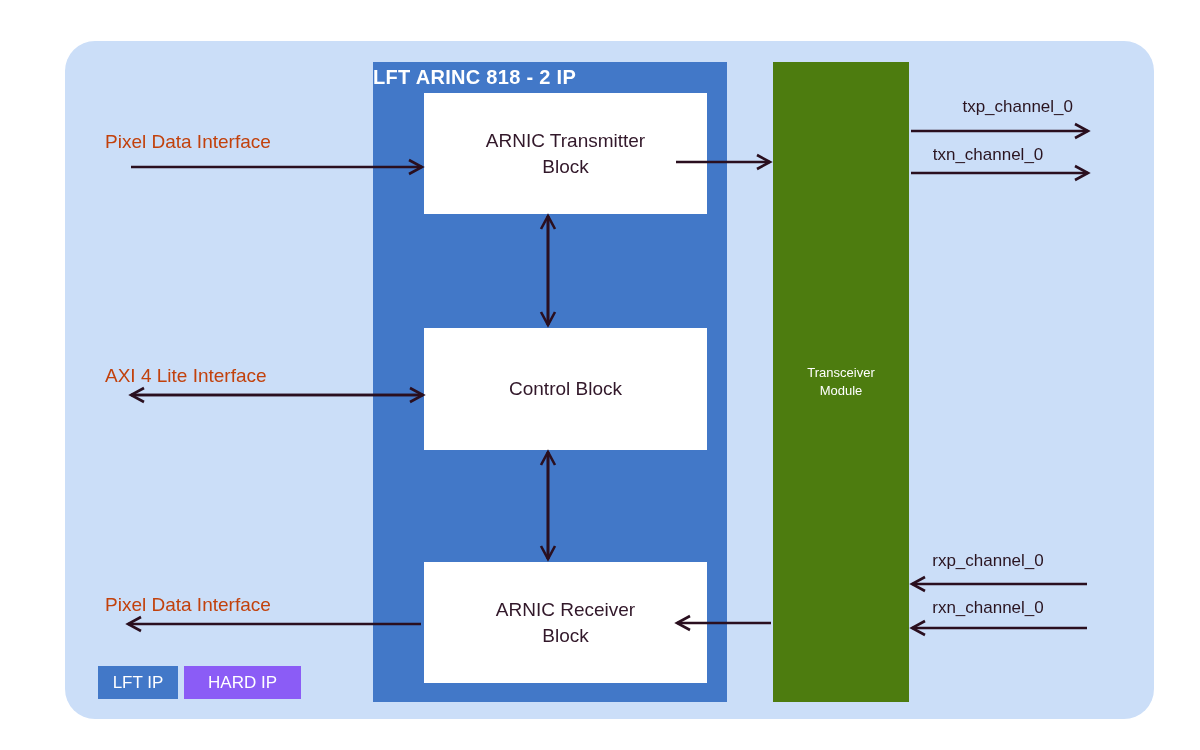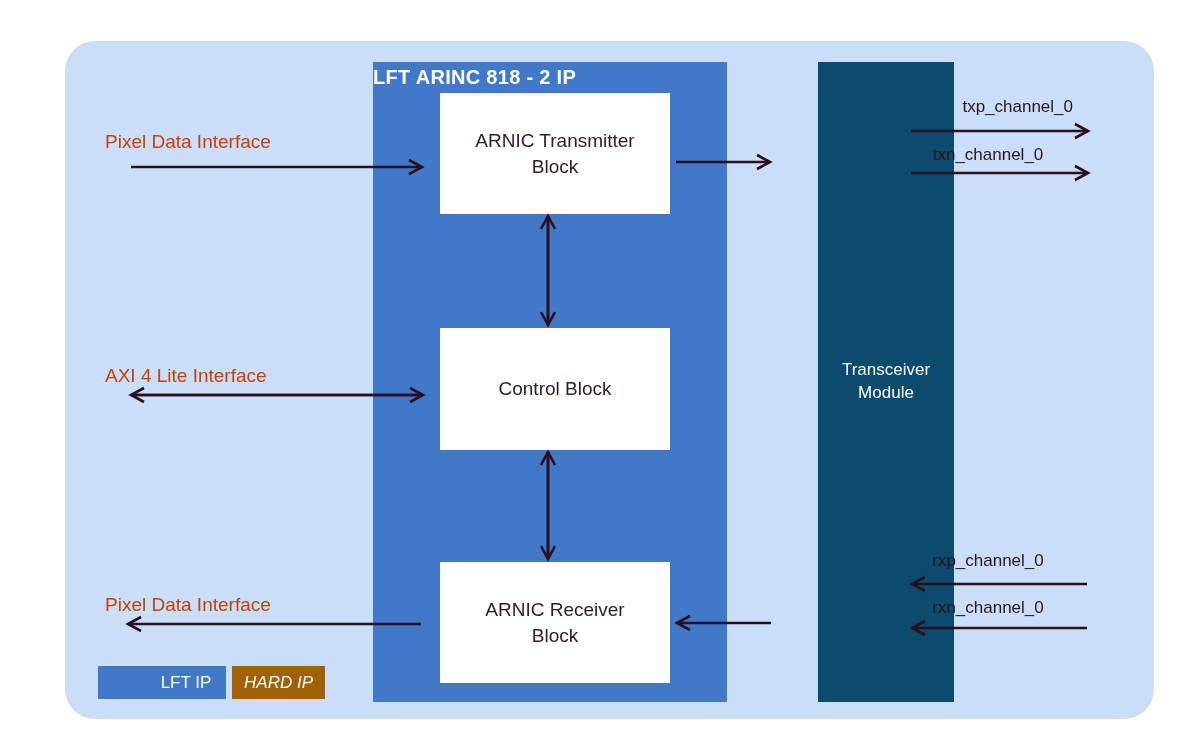--- a/index.html
+++ b/index.html
@@ -13,49 +13,49 @@
   }
   .abs{position:absolute;}
   .ip-block{
     left:373px;top:62px;width:354px;height:640px;background:#4278c8;
   }
   .ip-title{
     left:373px;top:66px;width:354px;text-align:left;
     color:#ffffff;font-size:20px;font-weight:bold;letter-spacing:.3px;
   }
   .white-block{
-    left:440px;width:230px;background:#ffffff;
+    left:424px;width:283px;background:#ffffff;
     display:flex;align-items:center;justify-content:center;
     color:#32182a;font-size:19px;text-align:center;line-height:1.32;
   }
   .white-block .blk-label{display:block;max-width:190px;}
   .tx-block{top:93px;height:121px;}
   .ctrl-block{top:328px;height:122px;}
   .rx-block{top:562px;height:121px;}
   .transceiver{
-    left:818px;top:62px;width:136px;height:640px;background:#0c4a6e;
+    left:773px;top:62px;width:136px;height:640px;background:#4d7c0f;
     display:flex;align-items:center;justify-content:center;
-    color:#ffffff;font-size:17px;text-align:center;line-height:1.35;
+    color:#ffffff;font-size:13px;text-align:center;line-height:1.35;
   }
   .transceiver .blk-label{display:block;max-width:104px;}
   .iface-label{
     color:#c2410c;font-size:19px;text-align:left;
     left:105px;width:294px;line-height:22px;
   }
   .chan-label{
     color:#2a1420;font-size:17px;text-align:center;
     left:903px;width:170px;line-height:20px;
   }
   .legend{left:98px;top:666px;display:flex;gap:6px;}
   .legend-badge{
     height:33px;display:flex;align-items:center;justify-content:center;
     color:#ffffff;font-size:17px;
   }
-  .legend-lft{width:80px;background:#4278c8;padding-left:48px;}
-  .legend-hard{width:93px;background:#a16207;font-style:italic;}
+  .legend-lft{width:80px;background:#4278c8;}
+  .legend-hard{width:117px;background:#8b5cf6;}
   svg.overlay{position:absolute;left:0;top:0;width:1200px;height:750px;pointer-events:none;}
   svg.overlay line{stroke:#2a0f1f;stroke-width:2.6px;}
 </style>
 </head>
 <body>
 
 <div class="canvas">
   <div class="container"></div>
 
   <div class="abs ip-block"></div>

